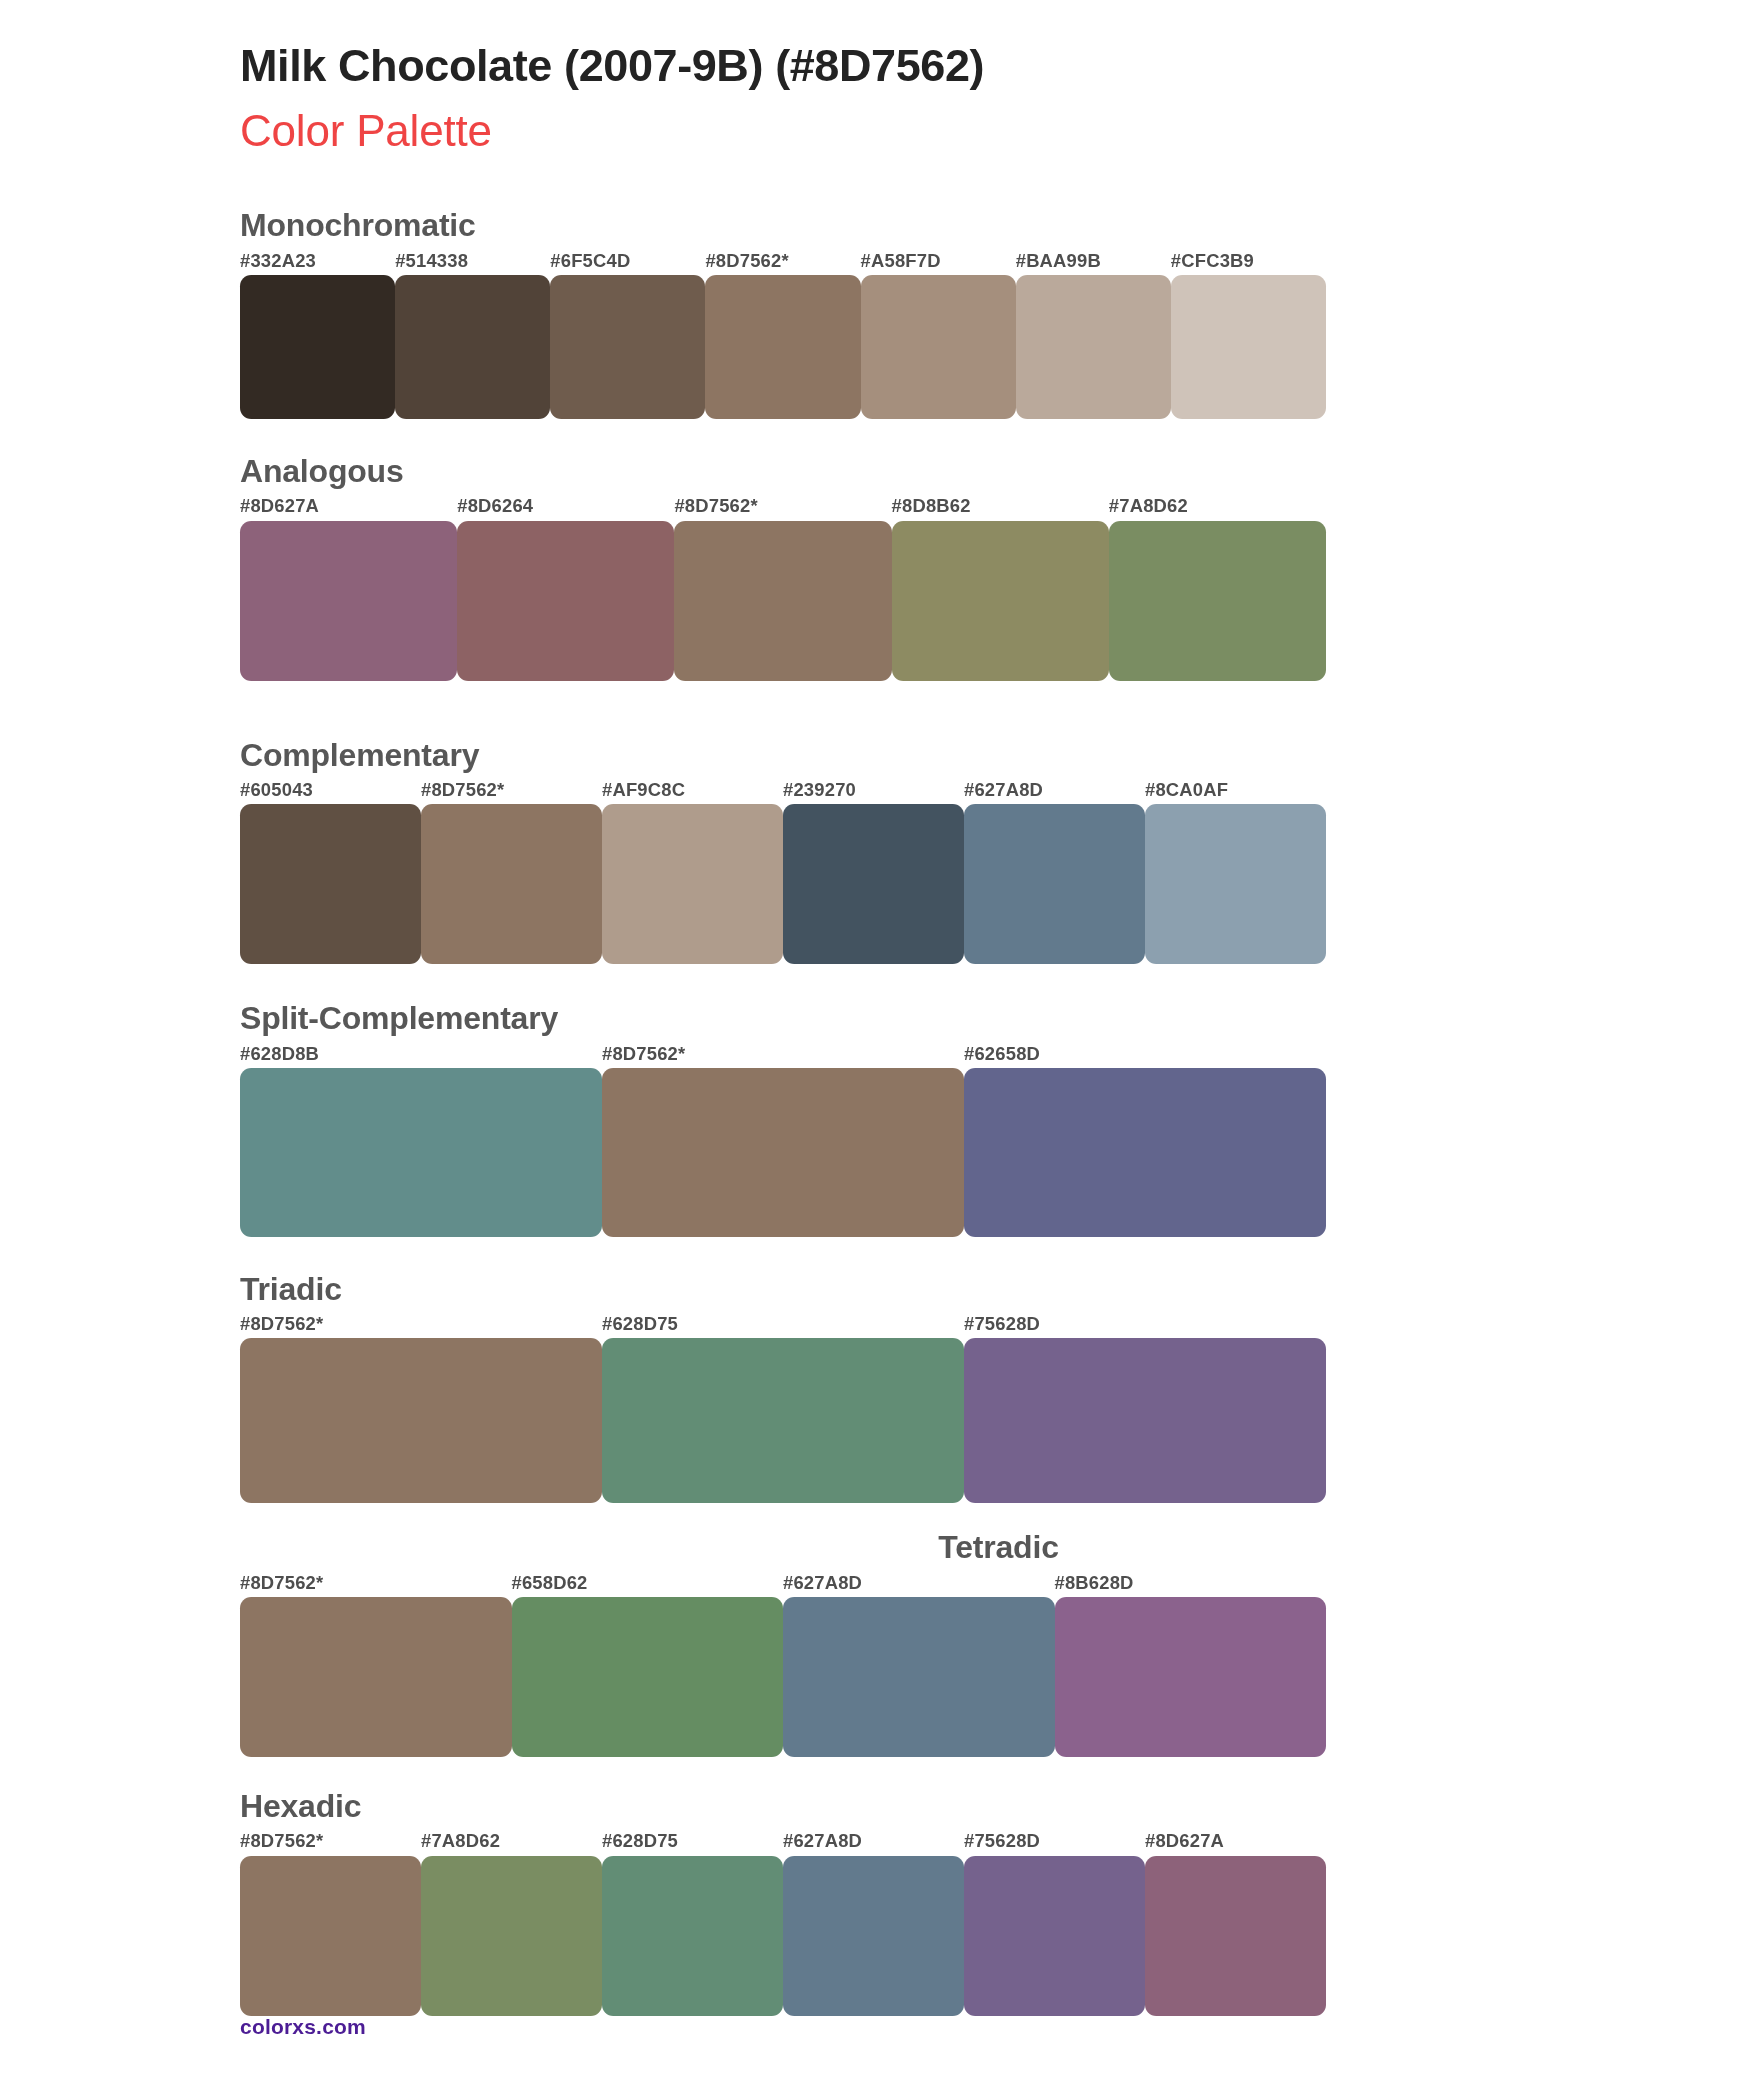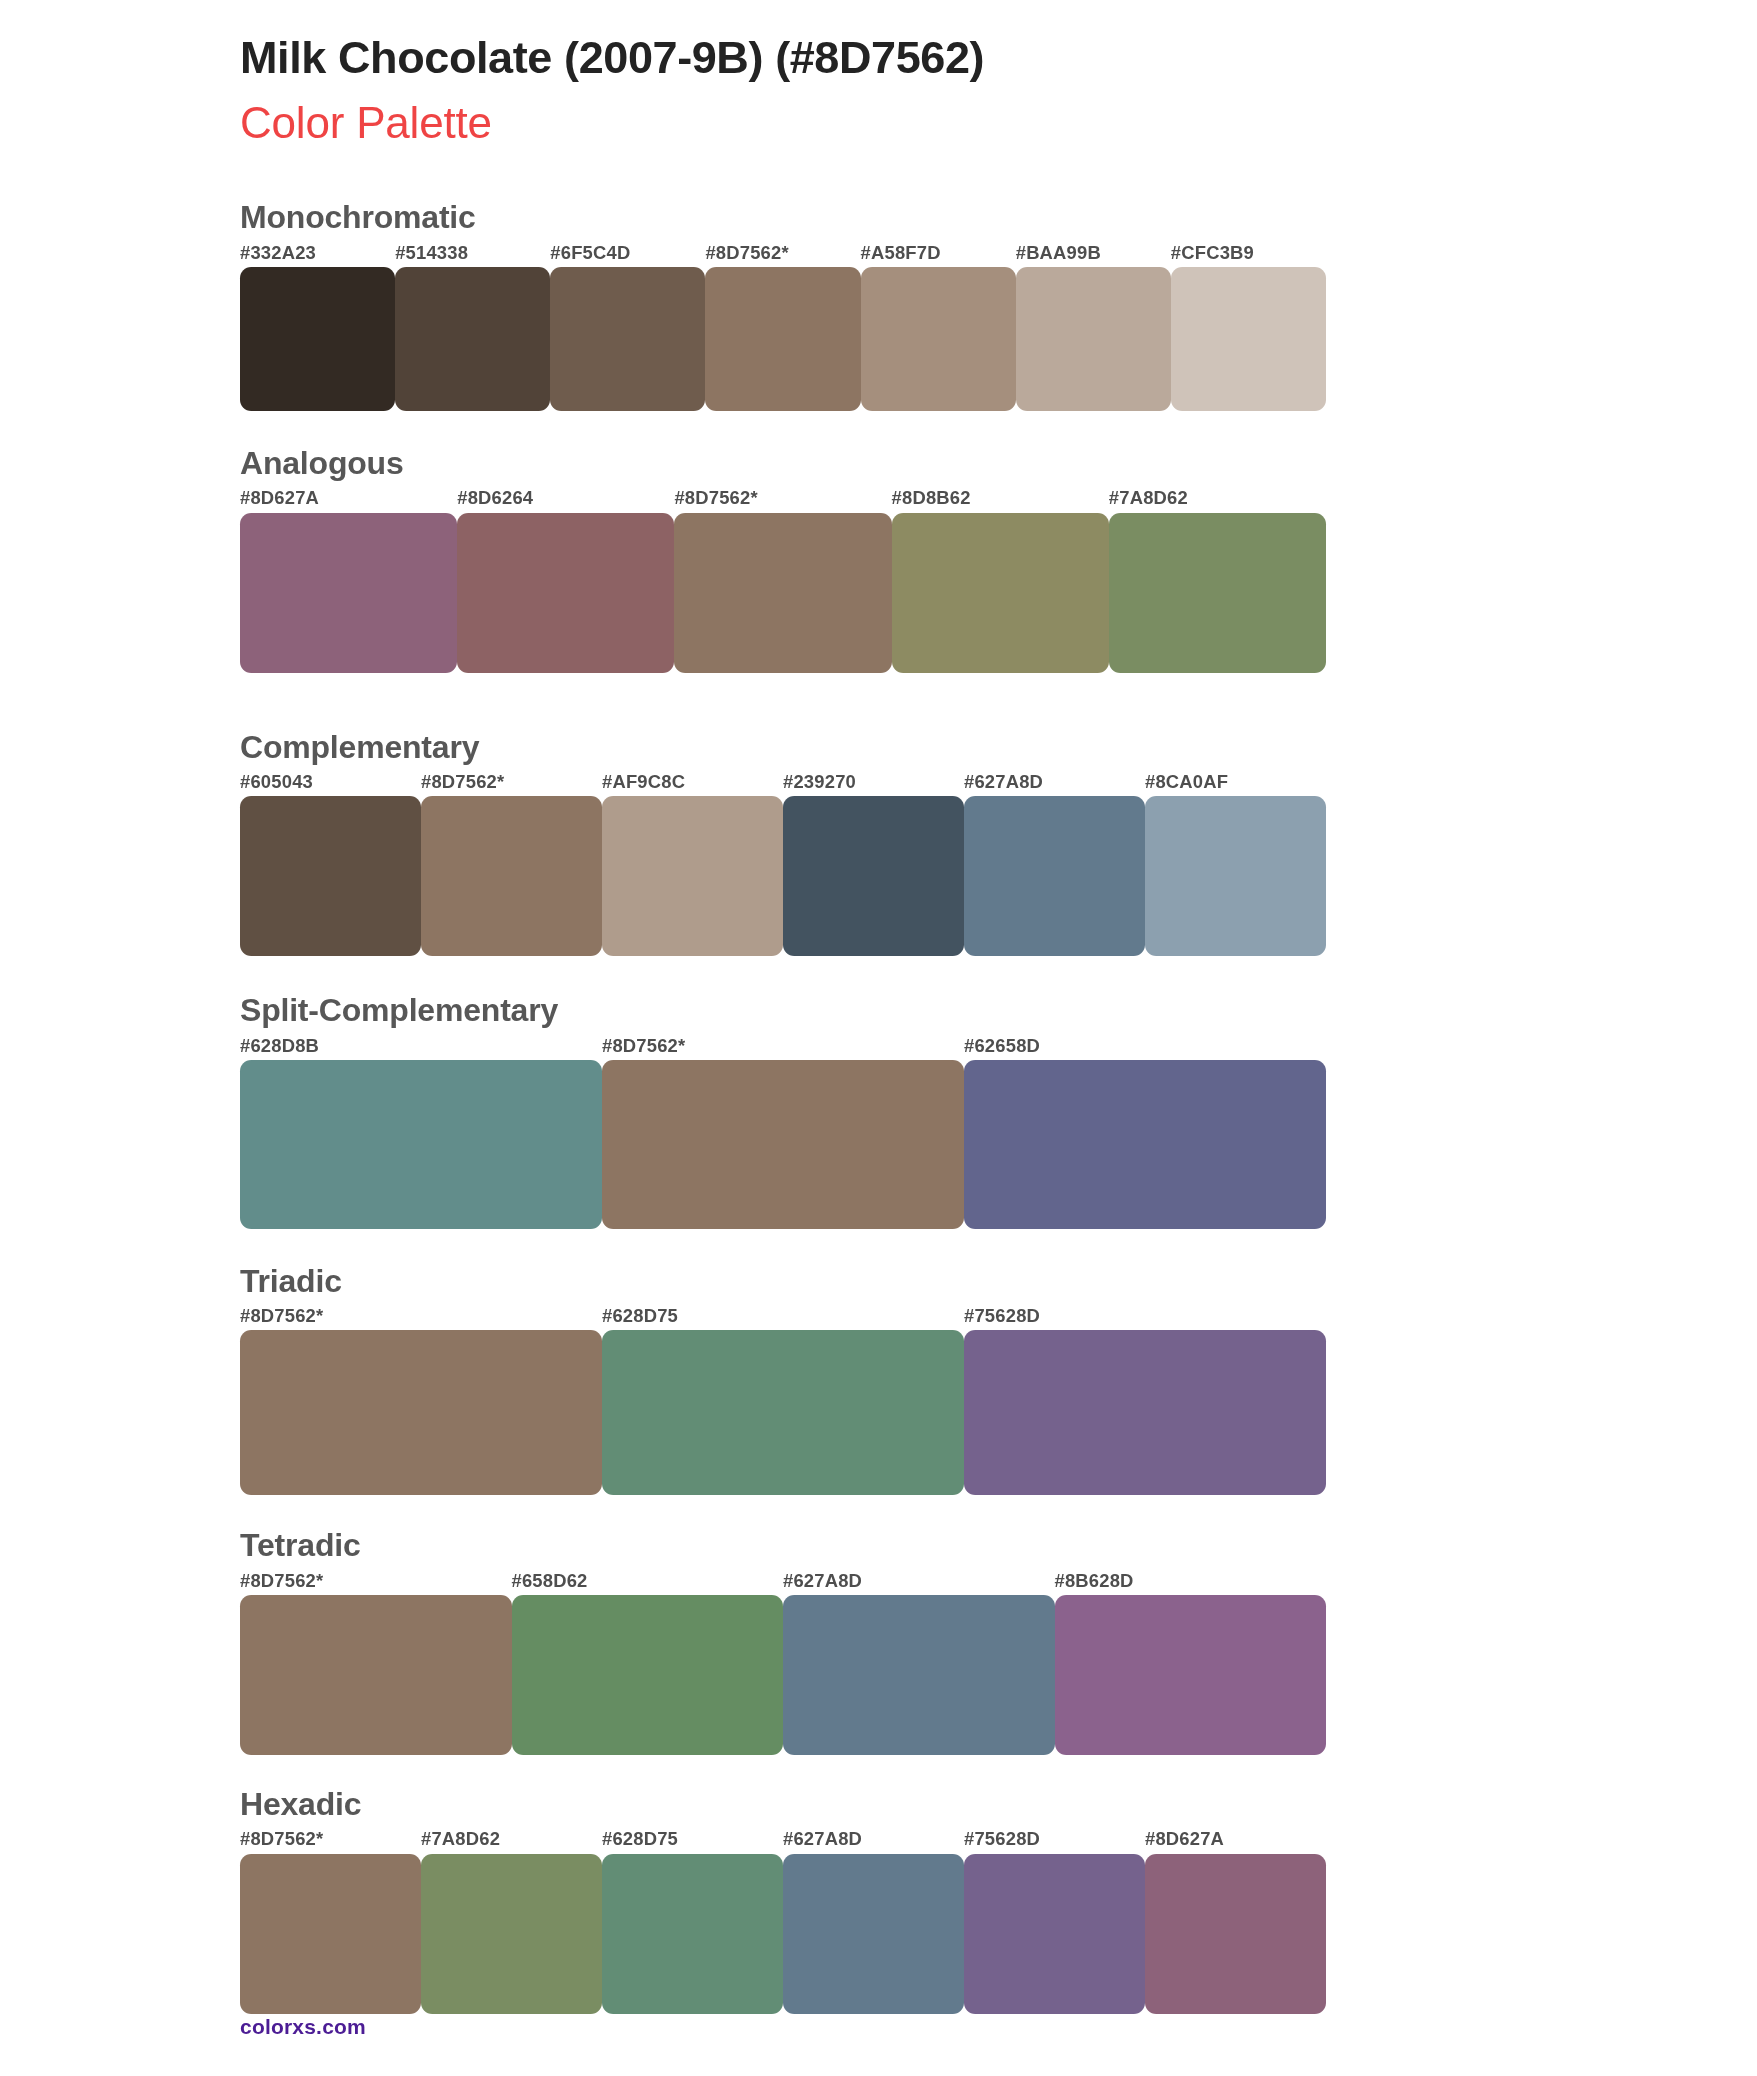--- a/index.html
+++ b/index.html
@@ -14,21 +14,21 @@
     -webkit-font-smoothing: antialiased;
     position: relative;
     overflow: hidden;
   }
   .page {
     position: relative;
     width: 1757px;
     height: 2077px;
     background: #ffffff;
     box-sizing: border-box;
-    padding: 8px 0 0 0;
+    padding: 16px 0 0 0;
   }
   .header {
     padding: 24px 0 0 240px;
   }
   .title {
     font-size: 45px;
     font-weight: bold;
     color: #232323;
     letter-spacing: -0.4px;
     line-height: 1.15;
@@ -93,21 +93,21 @@
   .row-split .swatch-chip  { height: 169px; }
   .row-tri  .swatch-chip   { height: 165px; }
   .row-tet  .swatch-chip   { height: 160px; }
   .row-hex  .swatch-chip   { height: 160px; }
 
   .sec-mono  { margin-top: 0; }
   .sec-ana   { margin-top: 32px; }
   .sec-comp  { margin-top: 54px; }
   .sec-split { margin-top: 34px; }
   .sec-tri   { margin-top: 32px; }
-  .sec-tet   { margin-top: 30px; }
+  .sec-tet   { margin-top: 24px; text-align: center; }
   .sec-hex   { margin-top: 29px; }
 
   .footer {
     position: absolute;
     left: 240px;
     bottom: 38px;
   }
   .footer-text {
     font-size: 21px;
     color: #4c1d95;

